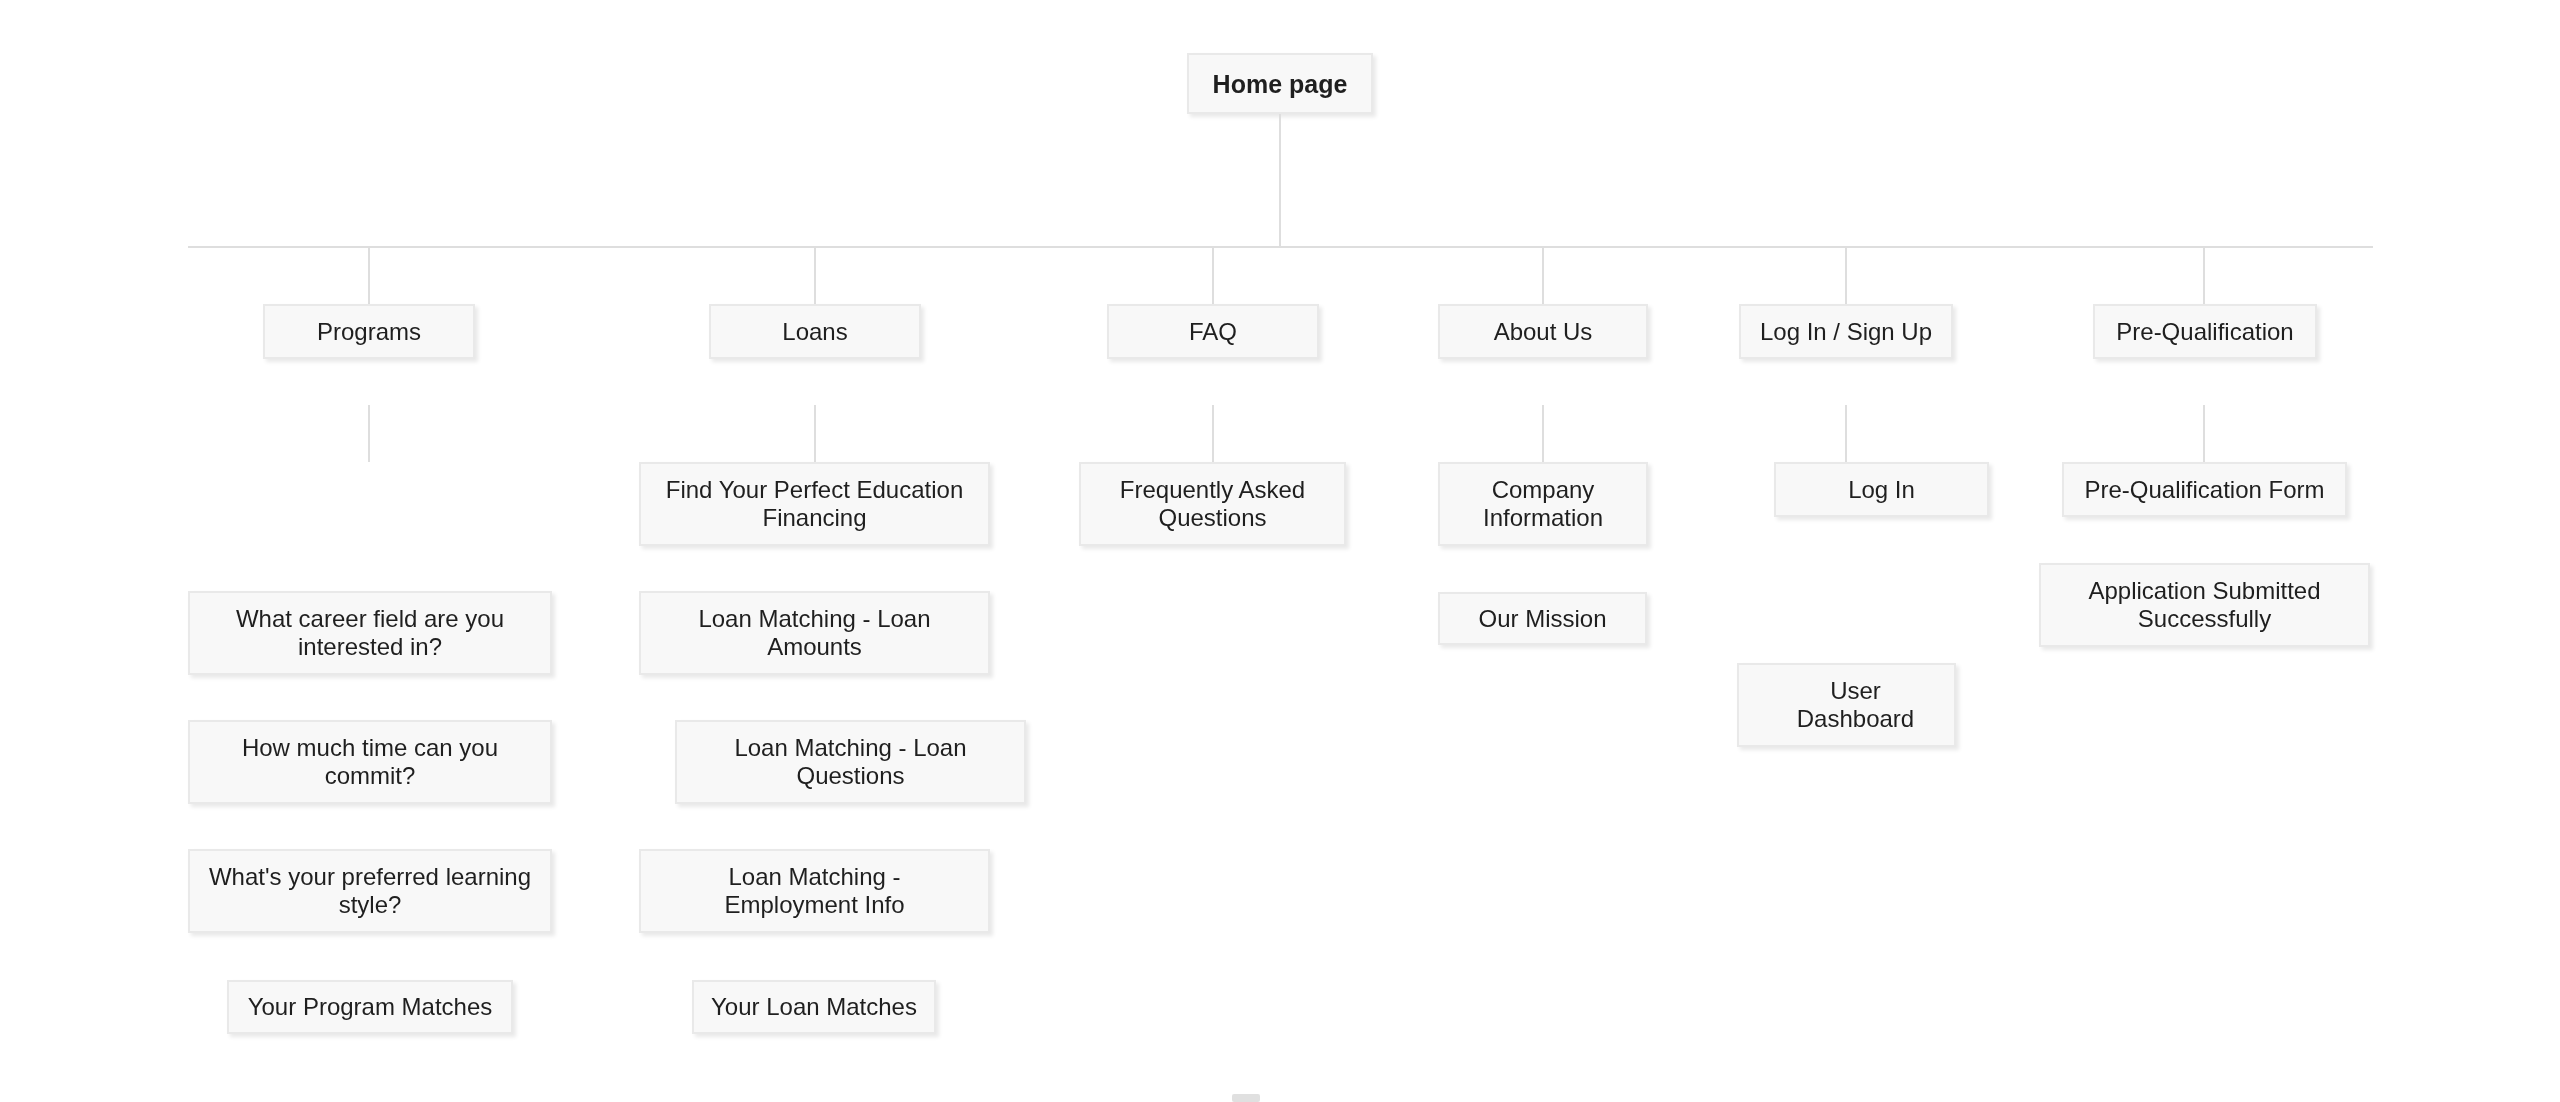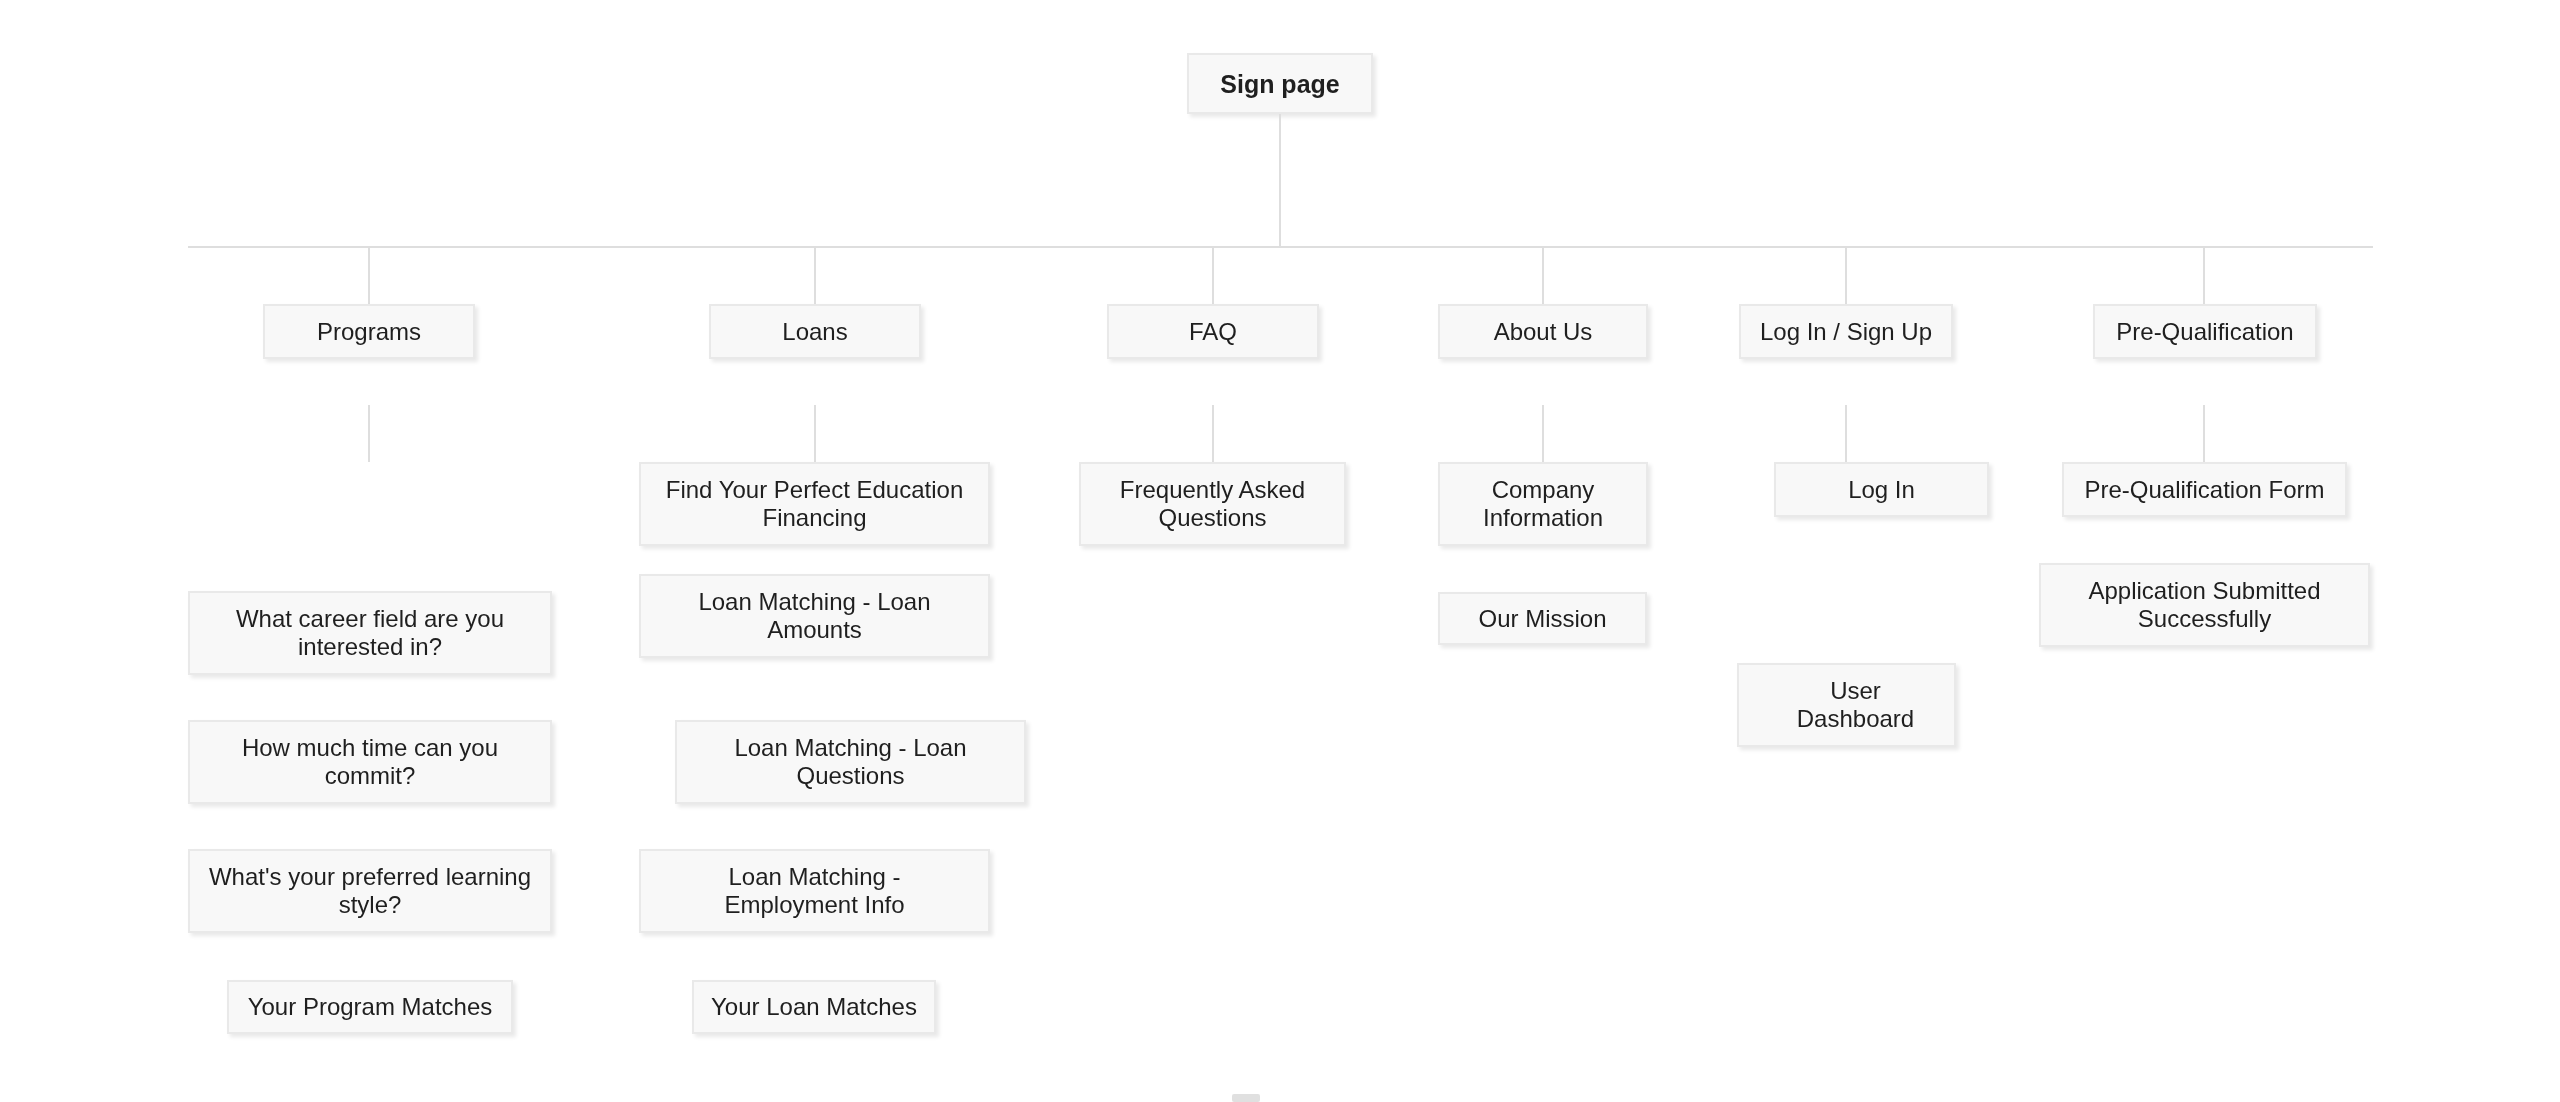--- a/index.html
+++ b/index.html
@@ -36,35 +36,35 @@
     left:1232px;top:1094px;width:28px;height:8px;
     background:#cfcfcf;opacity:0.65;border-radius:2px;
   }
 </style>
 </head>
 <body>
 
 <div id="canvas">
 
   <div class="artifact"></div>
-<div class="node oneline lvl1" style="left: 1187px; top: 53px; width: 186px; min-height: 61px;">Sign page</div>
+<div class="node oneline lvl1" style="left: 1187px; top: 53px; width: 186px; min-height: 61px;">Home page</div>
     <div class="connector" style="left: 1279px; top: 114px; width: 2px; height: 133px;"></div>
     <div class="connector" style="left: 188px; top: 246px; width: 2185px; height: 2px;"></div>
     <div class="connector" style="left: 368px; top: 247px; width: 2px; height: 57px;"></div>
     <div class="node oneline lvl2" style="left: 263px; top: 304px; width: 212px; min-height: 55px;">Programs</div>
     <div class="connector" style="left: 368px; top: 405px; width: 2px; height: 57px;"></div>
     <div class="node lvl3" style="left: 188px; top: 591px; width: 364px; min-height: 84px;">What career field are you interested in?</div>
     <div class="node lvl3" style="left: 188px; top: 720px; width: 364px; min-height: 84px;">How much time can you commit?</div>
     <div class="node lvl3" style="left: 188px; top: 849px; width: 364px; min-height: 84px;">What's your preferred learning style?</div>
     <div class="node oneline lvl3" style="left: 227px; top: 980px; width: 286px; min-height: 54px;">Your Program Matches</div>
     <div class="connector" style="left: 814px; top: 247px; width: 2px; height: 57px;"></div>
     <div class="node oneline lvl2" style="left: 709px; top: 304px; width: 212px; min-height: 55px;">Loans</div>
     <div class="connector" style="left: 814px; top: 405px; width: 2px; height: 57px;"></div>
     <div class="node lvl3" style="left: 639px; top: 462px; width: 351px; min-height: 84px;">Find Your Perfect Education Financing</div>
-    <div class="node lvl3" style="left: 639px; top: 574px; width: 351px; min-height: 84px;">Loan Matching - Loan Amounts</div>
+    <div class="node lvl3" style="left: 639px; top: 591px; width: 351px; min-height: 84px;">Loan Matching - Loan Amounts</div>
     <div class="node lvl3" style="left: 639px; top: 720px; width: 351px; min-height: 84px; margin-left: 36px;">Loan Matching - Loan Questions</div>
     <div class="node lvl3" style="left: 639px; top: 849px; width: 351px; min-height: 84px;">Loan Matching - Employment Info</div>
     <div class="node oneline lvl3" style="left: 692px; top: 980px; width: 244px; min-height: 54px;">Your Loan Matches</div>
     <div class="connector" style="left: 1212px; top: 247px; width: 2px; height: 57px;"></div>
     <div class="node oneline lvl2" style="left: 1107px; top: 304px; width: 212px; min-height: 55px;">FAQ</div>
     <div class="connector" style="left: 1212px; top: 405px; width: 2px; height: 57px;"></div>
     <div class="node lvl3" style="left: 1079px; top: 462px; width: 267px; min-height: 84px;">Frequently Asked Questions</div>
     <div class="connector" style="left: 1542px; top: 247px; width: 2px; height: 57px;"></div>
     <div class="node oneline lvl2" style="left: 1438px; top: 304px; width: 210px; min-height: 55px;">About Us</div>
     <div class="connector" style="left: 1542px; top: 405px; width: 2px; height: 57px;"></div>

